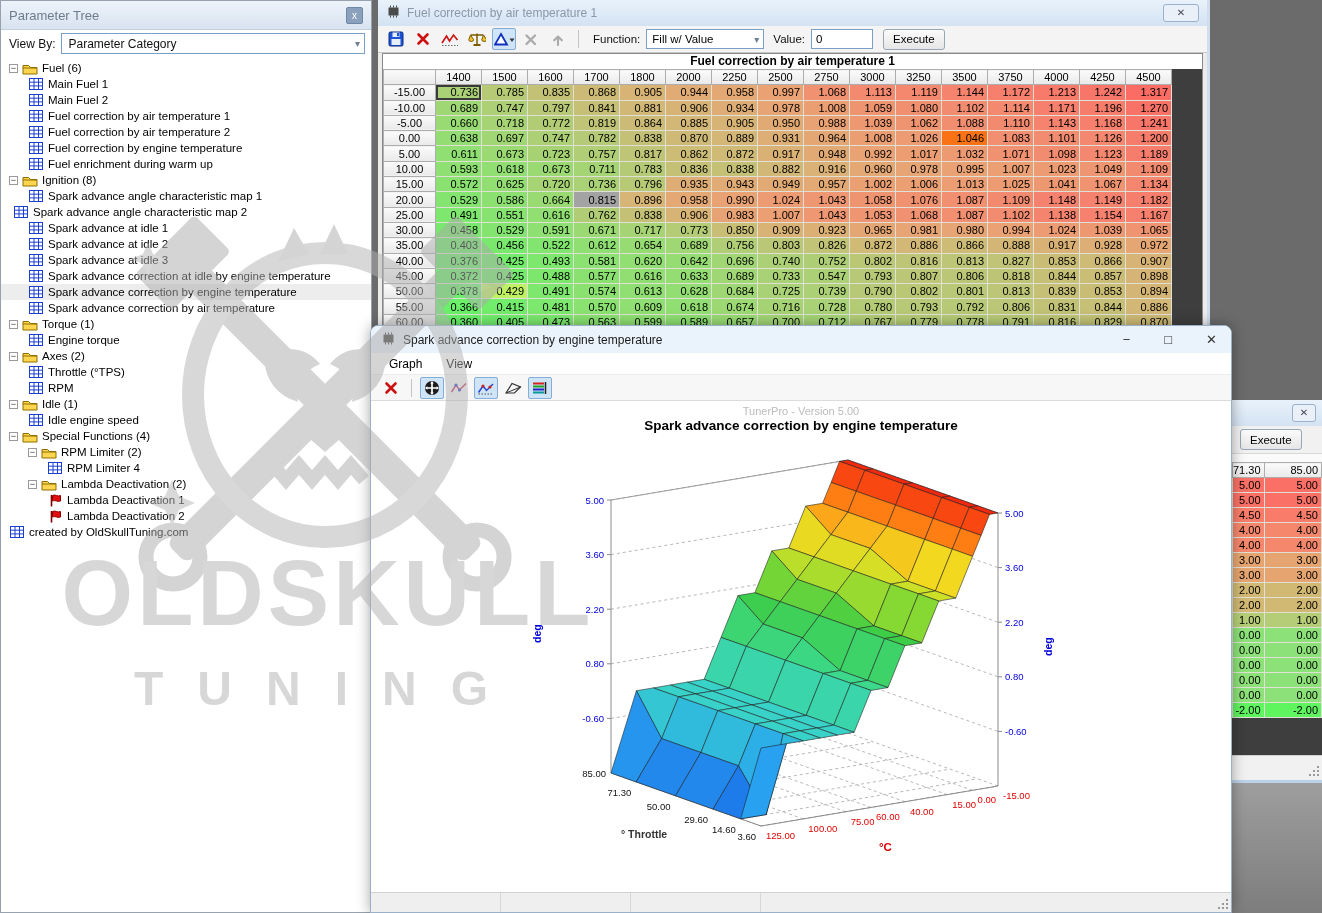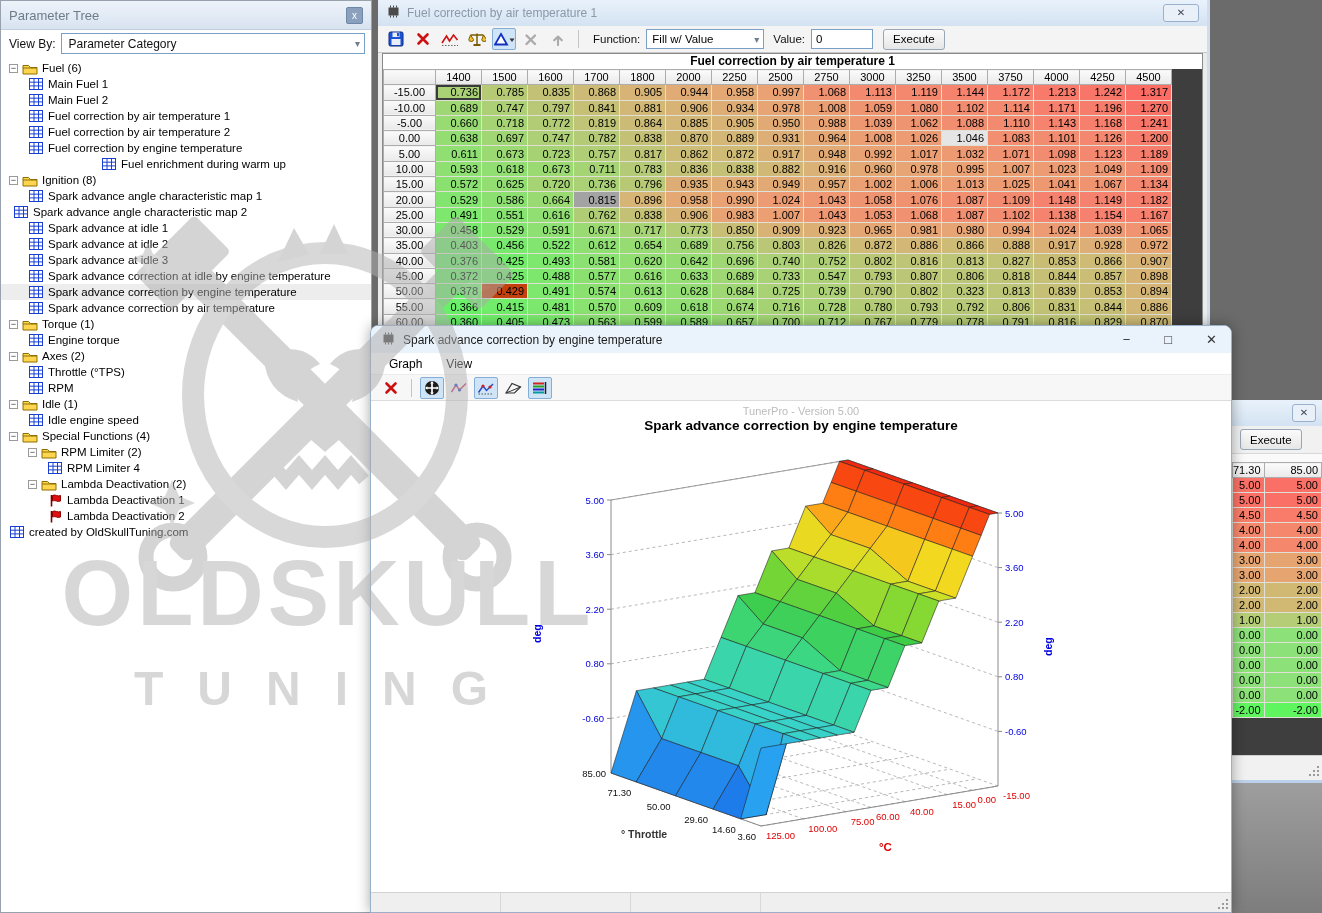--- a/index.html
+++ b/index.html
@@ -189,21 +189,21 @@
       </div>
       <div class="trow" style="padding-left: 27px;">
         <span class="ticon">
           <svg width="14" height="12">
             <rect x="0.5" y="0.5" width="13" height="11" fill="#fff" stroke="#1a3fd4"></rect>
             <path d="M0.5 4.2 h13 M0.5 7.9 h13 M5 0.5 v11 M9.5 0.5 v11" stroke="#1a3fd4"></path>
           </svg>
         </span>
         <span class="tlabel">Fuel correction by engine temperature</span>
       </div>
-      <div class="trow" style="padding-left: 15px; justify-content: center;">
+      <div class="trow" style="padding-left: 27px;">
         <span class="ticon">
           <svg width="14" height="12">
             <rect x="0.5" y="0.5" width="13" height="11" fill="#fff" stroke="#1a3fd4"></rect>
             <path d="M0.5 4.2 h13 M0.5 7.9 h13 M5 0.5 v11 M9.5 0.5 v11" stroke="#1a3fd4"></path>
           </svg>
         </span>
         <span class="tlabel">Fuel enrichment during warm up</span>
       </div>
       <div class="trow" style="padding-left: 8px;">
         <span class="exp">−</span>
@@ -574,21 +574,21 @@
             <td class="cell" style="background:rgb(161,214,116)">0.697</td>
             <td class="cell" style="background:rgb(173,207,117)">0.747</td>
             <td class="cell" style="background:rgb(181,202,118)">0.782</td>
             <td class="cell" style="background:rgb(196,192,118)">0.838</td>
             <td class="cell" style="background:rgb(206,186,118)">0.870</td>
             <td class="cell" style="background:rgb(212,182,118)">0.889</td>
             <td class="cell" style="background:rgb(221,174,117)">0.931</td>
             <td class="cell" style="background:rgb(228,167,116)">0.964</td>
             <td class="cell" style="background:rgb(236,158,115)">1.008</td>
             <td class="cell" style="background:rgb(237,155,114)">1.026</td>
-            <td class="cell" style="background:#e5e5e5">1.046</td>
+            <td class="cell" style="background:#f97316">1.046</td>
             <td class="cell" style="background:rgb(241,143,112)">1.083</td>
             <td class="cell" style="background:rgb(242,140,112)">1.101</td>
             <td class="cell" style="background:rgb(243,135,111)">1.126</td>
             <td class="cell" style="background:rgb(246,124,107)">1.200</td>
           </tr>
           <tr>
             <th>5.00</th>
             <td class="cell" style="background:rgb(144,223,114)">0.611</td>
             <td class="cell" style="background:rgb(155,217,115)">0.673</td>
             <td class="cell" style="background:rgb(167,210,116)">0.723</td>
@@ -754,31 +754,31 @@
             <td class="cell" style="background:rgb(187,199,118)">0.807</td>
             <td class="cell" style="background:rgb(187,199,118)">0.806</td>
             <td class="cell" style="background:rgb(190,196,118)">0.818</td>
             <td class="cell" style="background:rgb(198,191,118)">0.844</td>
             <td class="cell" style="background:rgb(202,189,118)">0.857</td>
             <td class="cell" style="background:rgb(214,180,118)">0.898</td>
           </tr>
           <tr>
             <th>50.00</th>
             <td class="cell" style="background:rgb(108,239,106)">0.378</td>
-            <td class="cell" style="background:#c2410c">0.429</td>
+            <td class="cell" style="background:#bef264">0.429</td>
             <td class="cell" style="background:rgb(125,231,110)">0.491</td>
             <td class="cell" style="background:rgb(138,225,112)">0.574</td>
             <td class="cell" style="background:rgb(144,223,114)">0.613</td>
             <td class="cell" style="background:rgb(147,222,114)">0.628</td>
             <td class="cell" style="background:rgb(158,215,116)">0.684</td>
             <td class="cell" style="background:rgb(168,210,117)">0.725</td>
             <td class="cell" style="background:rgb(171,208,117)">0.739</td>
             <td class="cell" style="background:rgb(183,201,118)">0.790</td>
             <td class="cell" style="background:rgb(186,200,118)">0.802</td>
-            <td class="cell" style="background:rgb(185,200,118)">0.323</td>
+            <td class="cell" style="background:rgb(185,200,118)">0.801</td>
             <td class="cell" style="background:rgb(189,197,118)">0.813</td>
             <td class="cell" style="background:rgb(197,192,118)">0.839</td>
             <td class="cell" style="background:rgb(201,189,118)">0.853</td>
             <td class="cell" style="background:rgb(213,181,118)">0.894</td>
           </tr>
           <tr>
             <th>55.00</th>
             <td class="cell" style="background:rgb(106,240,105)">0.366</td>
             <td class="cell" style="background:rgb(114,236,107)">0.415</td>
             <td class="cell" style="background:rgb(124,232,109)">0.481</td>

